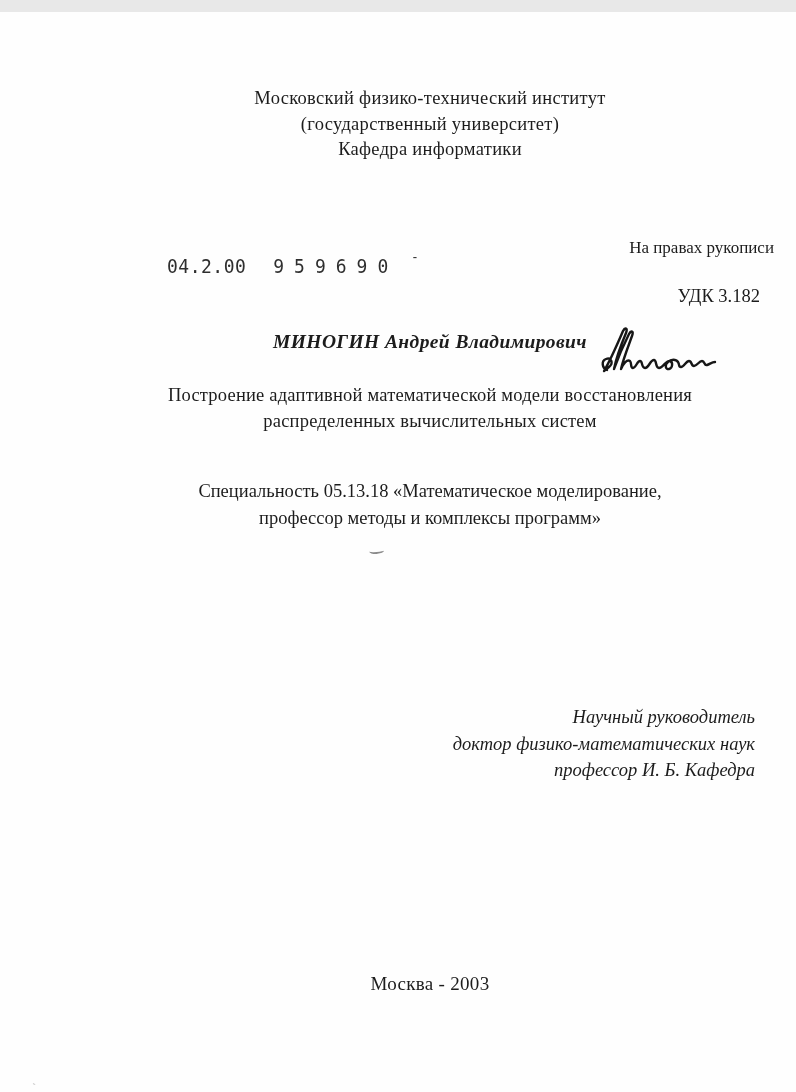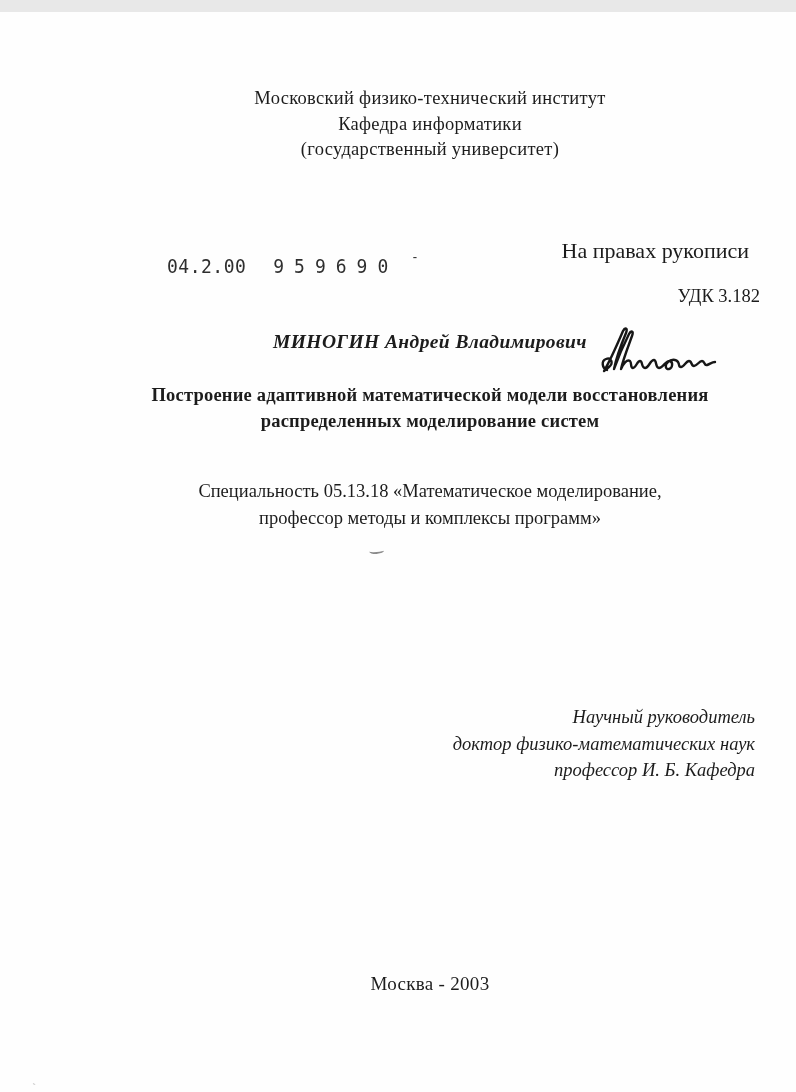--- a/index.html
+++ b/index.html
@@ -11,47 +11,47 @@
   .col { position:absolute; left:100px; width:660px; text-align:center; }
   .header { top:74px; font-size:18.5px; line-height:25.5px; letter-spacing:0.3px; }
   .stamp {
     position:absolute; left:167px; top:237px;
     font-family:"DejaVu Sans Mono", monospace; font-size:18px; color:#2e2e2e;
     transform:scaleY(1.12); transform-origin:left top; white-space:nowrap;
   }
   .stamp .g1 { letter-spacing:0.5px; }
   .stamp .g2 { letter-spacing:10px; margin-left:16px; }
   .stamp .mark { font-size:13px; vertical-align:9px; letter-spacing:0; margin-left:2px; color:#3a3a3a; }
-  .manuscript { position:absolute; right:47px; top:226px; font-size:22px; }
+  .manuscript { position:absolute; right:22px; top:226px; font-size:17px; }
   .udc { position:absolute; right:36px; top:274px; font-size:18.5px; }
   .author { top:319px; font-size:19.5px; font-style:italic; letter-spacing:0.4px;font-weight:bold; }
   .signature { position:absolute; left:598px; top:310px; width:142px; height:56px; }
-  .title { top:370px; font-weight:bold; font-size:18.5px; line-height:26px; letter-spacing:0.2px; }
+  .title { top:370px; font-weight:normal; font-size:18.5px; line-height:26px; letter-spacing:0.2px; }
   .specialty { top:466px; font-size:18.5px; line-height:26.5px; }
   .dash-mark {
     position:absolute; left:369px; top:536px; width:15px; height:4px;
     border-bottom:2px solid #6f6f6f; border-radius:50%; transform:rotate(-4deg); opacity:0.8;
   }
   .thesis { top:566px; font-size:18.5px; line-height:27px; }
   .supervisor { position:absolute; right:41px; top:692px; text-align:right; font-size:18.5px; line-height:26.5px;font-style:italic; }
   .footer { top:961px; font-size:19px; letter-spacing:0.3px; }
   .speck {
     position:absolute; left:30px; top:1061px; color:#9a9a9a; font-size:11px;
     transform:rotate(-25deg); font-family:"Liberation Serif", serif;
   }
 </style>
 </head>
 <body>
 
 <div class="page">
 
   <div class="col header">
     <div>Московский физико-технический институт</div>
+    <div>(государственный университет)</div>
     <div>Кафедра информатики</div>
-    <div>(государственный университет)</div>
   </div>
 
   <div class="stamp">
     <span class="g1">04.2.00</span>
     <span class="g2">959690</span>
     <span class="mark">-</span>
   </div>
 
   <div class="manuscript">На правах рукописи</div>
 
@@ -63,21 +63,21 @@
     <path fill="none" stroke="#171717" stroke-width="2.4" stroke-linecap="round" stroke-linejoin="round" d="M9,48 c-5,-2 -6,-9 -1,-11 c5,-2 8,4 3,8 l-5,4
          c6,-10 13,-26 19,-40 c2,-4 5,-3 3,2 c-5,12 -10,26 -12,36
          c4,-11 11,-27 15,-35 c2,-4 5,-3 3,2 c-4,11 -9,24 -11,33
          c2,-5 6,-10 9,-8 c2,2 0,7 3,7 c3,0 4,-7 7,-7 c3,0 1,7 5,7 c4,0 5,-8 9,-8 c3,0 1,8 5,8
          c4,0 7,-8 11,-7 c3,1 3,7 -1,8 c-3,1 -5,-4 -1,-7
          c3,-3 8,-3 10,0 c2,3 0,5 3,5 c3,0 5,-6 8,-6 c3,0 2,5 5,5 c3,0 5,-5 8,-5 c3,0 2,5 5,4 c3,-1 5,-3 8,-3"></path>
   </svg>
 
   <div class="col title">
     <div>Построение адаптивной математической модели восстановления</div>
-    <div>распределенных моделирование систем</div>
+    <div>распределенных вычислительных систем</div>
   </div>
 
   <div class="col specialty">
     <div>Специальность 05.13.18 «Математическое моделирование,</div>
     <div>профессор методы и комплексы программ»</div>
   </div>
 
   <div class="dash-mark"></div>
 
 

